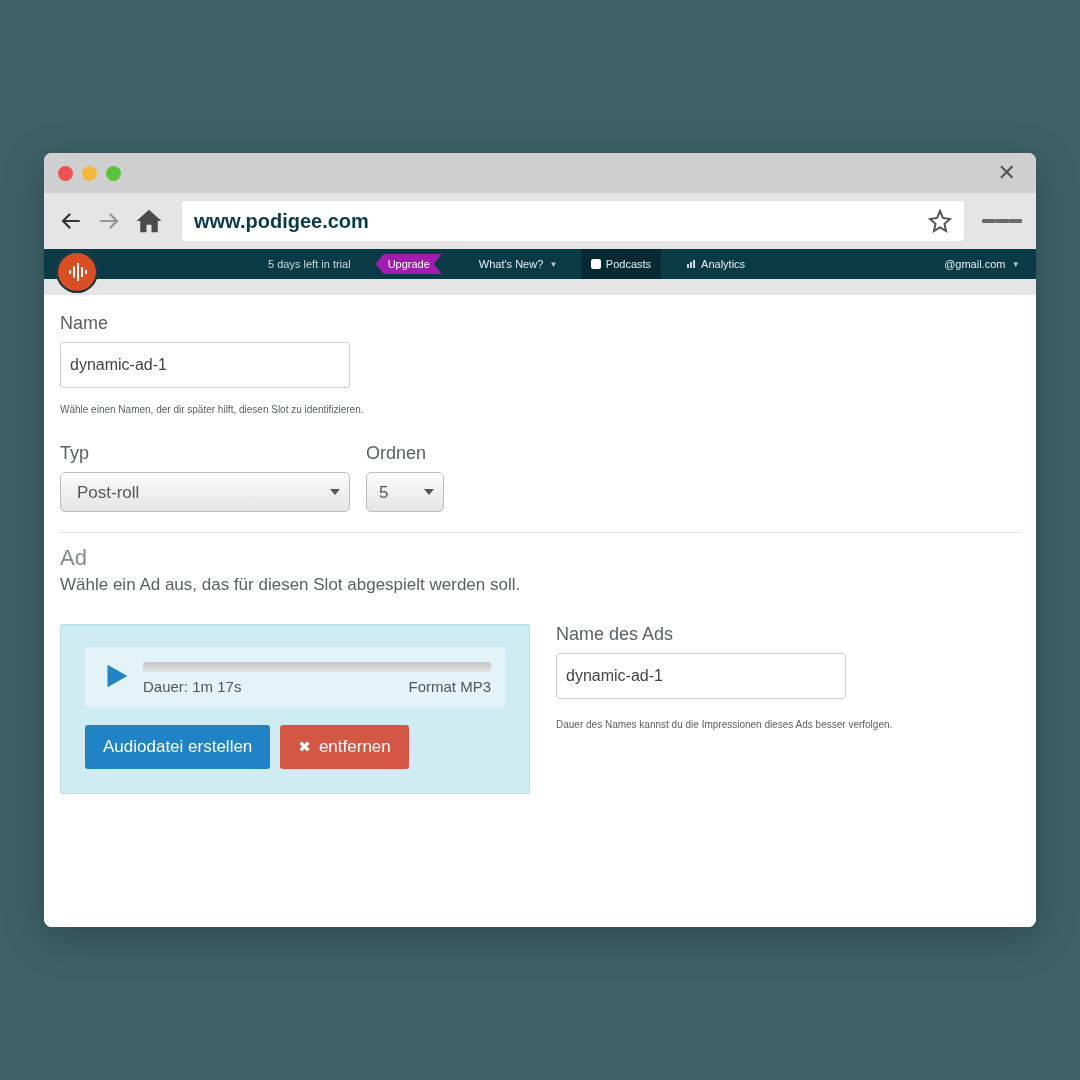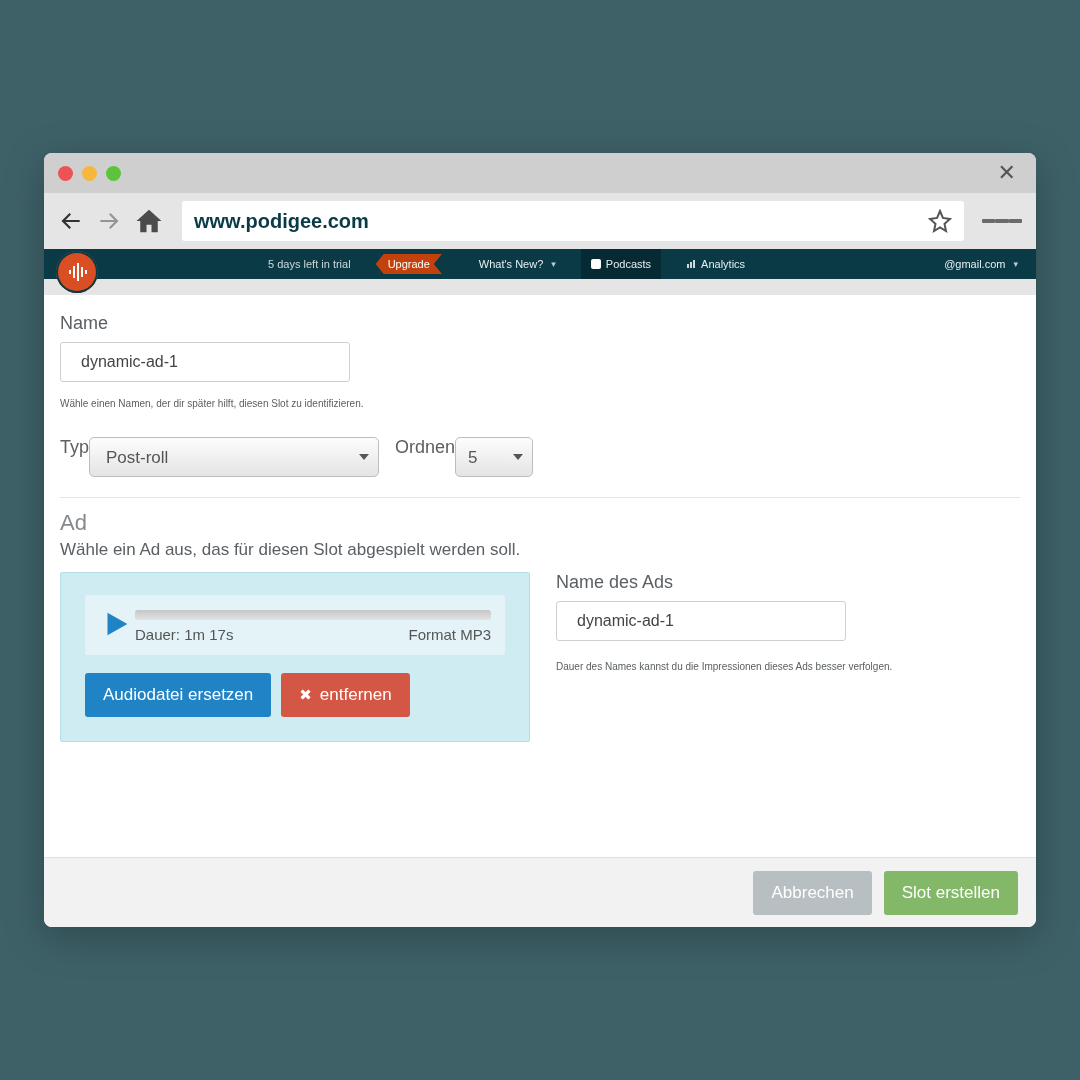--- a/index.html
+++ b/index.html
@@ -92,52 +92,52 @@
     background: #d94f23;
     border-radius: 50%;
     display:flex; align-items:center; justify-content:center;
     box-shadow: 0 0 0 2px #0b3a47 inset;
     z-index: 5;
   }
   .logo-circle svg { width:24px; height:24px; }
   .app-topbar .flex-spacer { flex:1; }
   .trial-text { color:#cfd8da; margin-right:10px; }
   .upgrade-badge {
-    background:#c2410c; color:#fff; height:20px; padding:0 12px;
+    background:#a21caf; color:#fff; height:20px; padding:0 12px;
     display:flex; align-items:center; font-size:11px;
     clip-path: polygon(8px 0, 100% 0, calc(100% - 8px) 50%, 100% 100%, 8px 100%, 0 50%);
     margin-right:12px;
   }
   .top-link { color:#e7eef0; padding:0 10px; height:100%; display:flex; align-items:center; gap:5px;}
   .top-link.active { background:#062a33;text-align:center; }
   .top-link .mini-icon { width:10px; height:10px; display:inline-block; }
   .rss-icon { background:#fff; border-radius:2px;}
   .chev::after { content:"▾"; font-size:9px; margin-left:3px; opacity:.8;}
   
   .sub-strip { height: 16px; background:#e5e5e5; }
   
   .content {
     flex:1; background:#fff; padding: 18px 16px 8px 16px;
     overflow:hidden;
   }
   .field-label {
     font-size: 18px; color:#5b6064; margin-bottom:8px;
   }
   .text-input {
-    width: 290px; height: 40px;
+    width: 290px; height: 46px;
     border:1px solid #cfcfcf; border-radius:3px;
-    padding: 0 20px; font-size:16px; color:#444;
+    padding: 0 9px; font-size:16px; color:#444;
   }
   .help-text {
     font-size: 10px; color:#5b6064; margin-top:16px;
   }
   .row-two {
     display:flex; gap:16px; margin-top:28px; margin-bottom:20px;
   }
-  .select-wrap { display:flex; flex-direction:row; }
+  .select-wrap { display:flex; flex-direction:column; }
   .select {
     height:40px; border:1px solid #bdbdbd; border-radius:5px;
     background: linear-gradient(#fdfdfd,#e4e4e4);
     padding:0 26px 0 12px; font-size:17px; color:#555;
     appearance:none; position:relative;
   }
   .select-box { position:relative; }
   .select-box::after {
     content:""; position:absolute; right:10px; top:50%; transform:translateY(-50%);
     width:0;height:0; border-left:5px solid transparent; border-right:5px solid transparent;
@@ -145,29 +145,29 @@
   }
   .select-box::before {
     content:""; position:absolute; right:10px; top:50%; transform:translateY(-14px);
     width:0;height:0; border-left:5px solid transparent; border-right:5px solid transparent;
     border-bottom:6px solid #555;
   }
   .typ .select { width:290px;padding-left:16px;}
   .ordnen .select { width:78px;}
   hr.sep { border:none; border-top:1px solid #dbe8ef; margin: 18px 0 12px 0;}
   .section-title { font-size:22px; color:#848a8e; margin-bottom:4px;}
-  .section-sub   { font-size:17px; color:#5b6064; margin-bottom:12px;}
+  .section-sub   { font-size:17px; color:#5b6064; margin-bottom:29px;}
   .ad-row { display:flex; gap:26px; align-items:flex-start;}
   .ad-card {
     width:470px; background:#cfecf2; border:1px solid #b7dde6;
     padding:22px 24px 24px 24px; border-radius:2px;
   }
   .player {
     background:#e3f3f7; padding:12px 14px 10px 14px;
-    display:flex; align-items:center; gap:2px;
+    display:flex; align-items:center; gap:10px;
     border-radius:2px;
   }
   .play-btn svg { width:34px; height:34px; }
   .player-col { flex:1; display:flex; flex-direction:column; gap:6px;}
   .progress {
     height:10px; background:linear-gradient(#c6c6c6,#e3e3e3); border-radius:3px;
   }
   .player-meta { display:flex; justify-content:space-between; font-size:15px; color:#555;}
   .btn-row { display:flex; gap:10px; margin-top:18px;}
   .btn {
@@ -308,35 +308,31 @@
           </div>
           <div class="player-col">
             <div class="progress"></div>
             <div class="player-meta">
               <span>Dauer: 1m 17s</span>
               <span>Format MP3</span>
             </div>
           </div>
         </div>
         <div class="btn-row">
-          <button class="btn blue">Audiodatei ersetzen</button>
+          <button class="btn blue">Audiodatei erstellen</button>
           <button class="btn red">
             <span class="x">✖</span>
             <span>entfernen</span>
           </button>
         </div>
       </div>
 
       <div class="ad-right">
         <div class="field-label">Name des Ads</div>
         <input class="text-input" value="dynamic-ad-1" style="">
         <div class="help-text" style="margin-top:18px; line-height:1.5;">Dauer des Names kannst du die Impressionen dieses Ads besser verfolgen.</div>
       </div>
     </div>
 
   </div>
 
-  <div class="footer">
-    <button class="btn grey">Abbrechen</button>
-    <button class="btn green">Slot erstellen</button>
-  </div>
 
 </div>
 
 </body></html>

